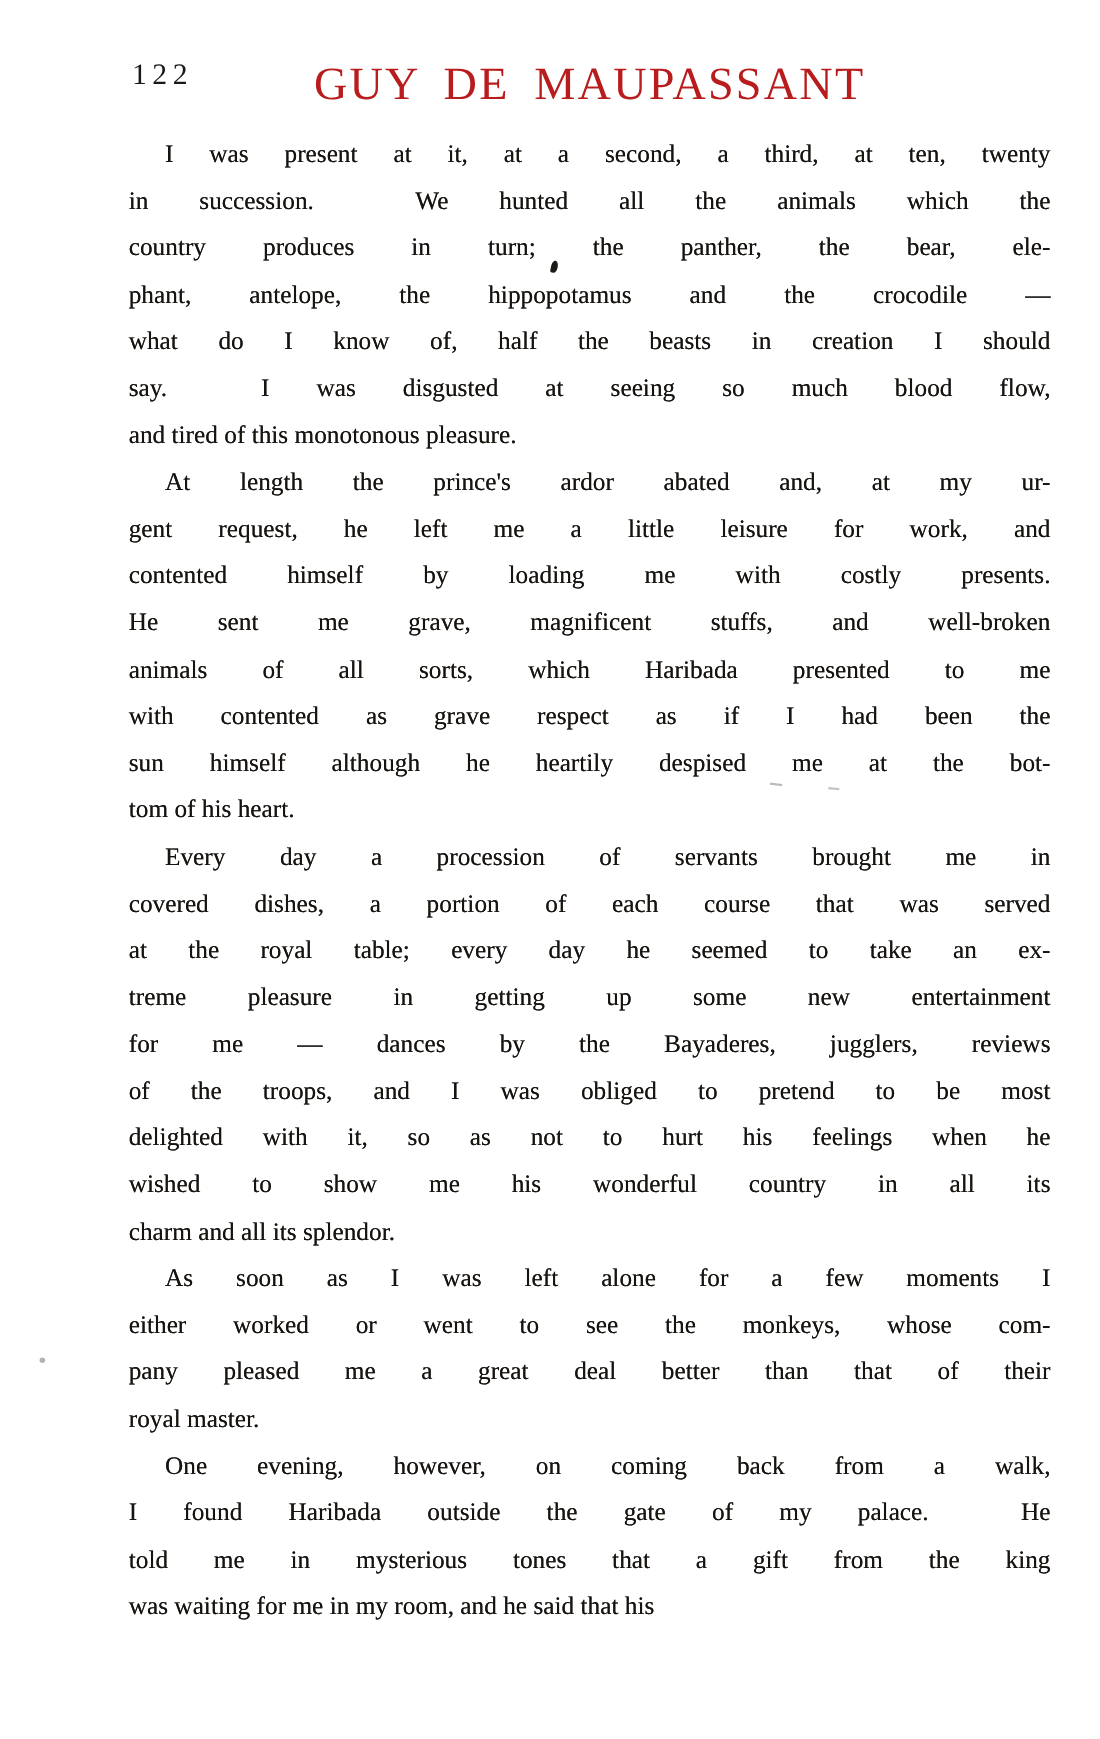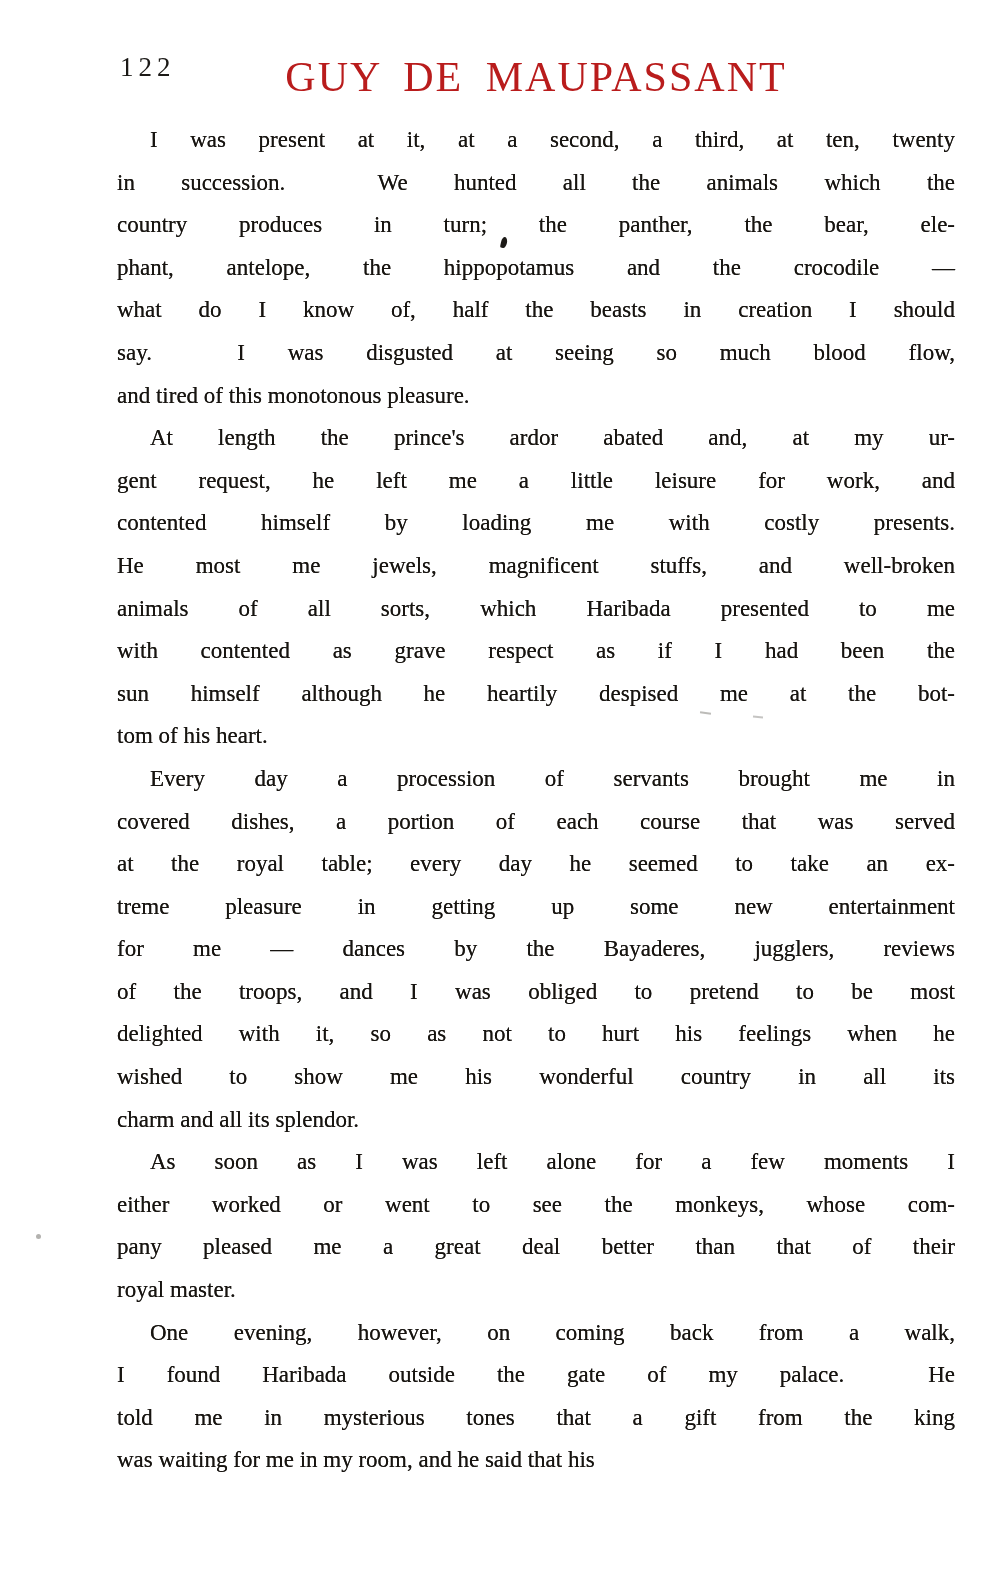--- a/index.html
+++ b/index.html
@@ -95,21 +95,21 @@
       <div class="line first">I was present at it, at a second, a third, at ten, twenty</div>
       <div class="line">in succession.&nbsp; We hunted all the animals which the</div>
       <div class="line">country produces in turn; the panther, the bear, ele-</div>
       <div class="line">phant, antelope, the hippopotamus and the crocodile —</div>
       <div class="line">what do I know of, half the beasts in creation I should</div>
       <div class="line">say.&nbsp; I was disgusted at seeing so much blood flow,</div>
       <div class="line lastline">and tired of this monotonous pleasure.</div>
       <div class="line first">At length the prince's ardor abated and, at my ur-</div>
       <div class="line">gent request, he left me a little leisure for work, and</div>
       <div class="line">contented himself by loading me with costly presents.</div>
-      <div class="line">He most me jewels, magnificent stuffs, and well-broken</div>
+      <div class="line">He sent me grave, magnificent stuffs, and well-broken</div>
       <div class="line">animals of all sorts, which Haribada presented to me</div>
       <div class="line">with contented as grave respect as if I had been the</div>
       <div class="line">sun himself although he heartily despised me at the bot-</div>
       <div class="line lastline">tom of his heart.</div>
       <div class="line first">Every day a procession of servants brought me in</div>
       <div class="line">covered dishes, a portion of each course that was served</div>
       <div class="line">at the royal table; every day he seemed to take an ex-</div>
       <div class="line">treme pleasure in getting up some new entertainment</div>
       <div class="line">for me — dances by the Bayaderes, jugglers, reviews</div>
       <div class="line">of the troops, and I was obliged to pretend to be most</div>

